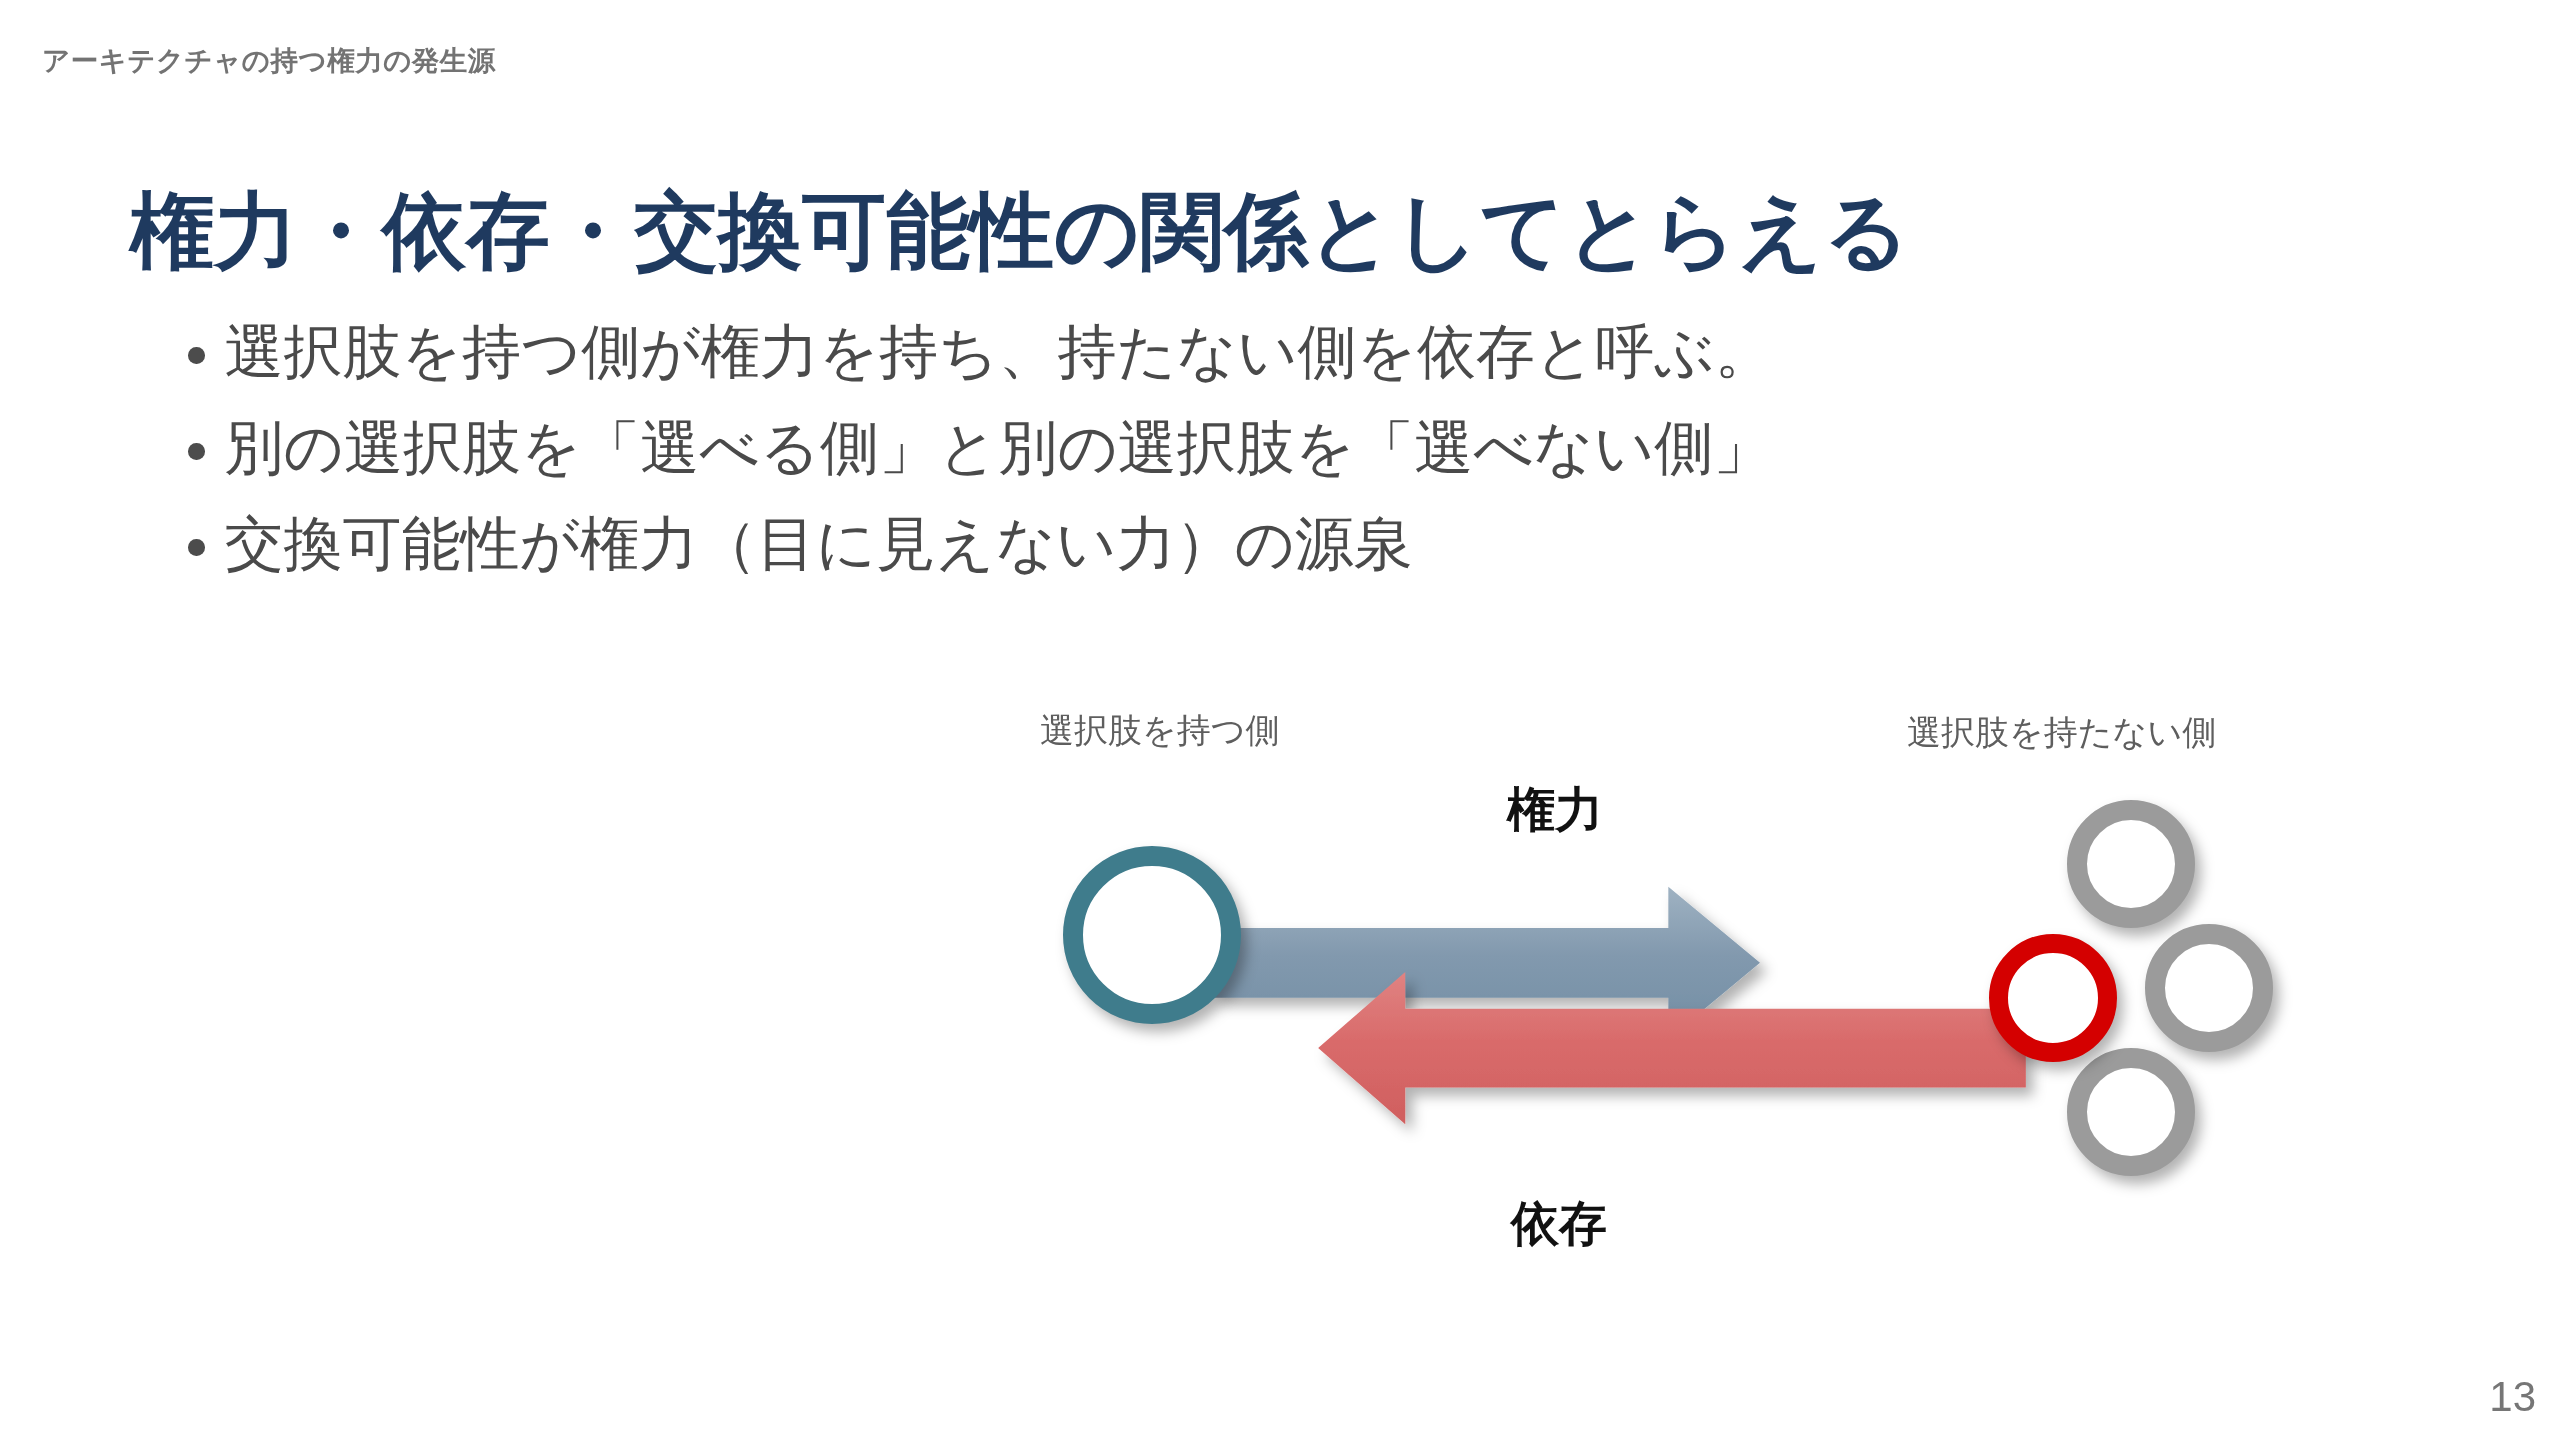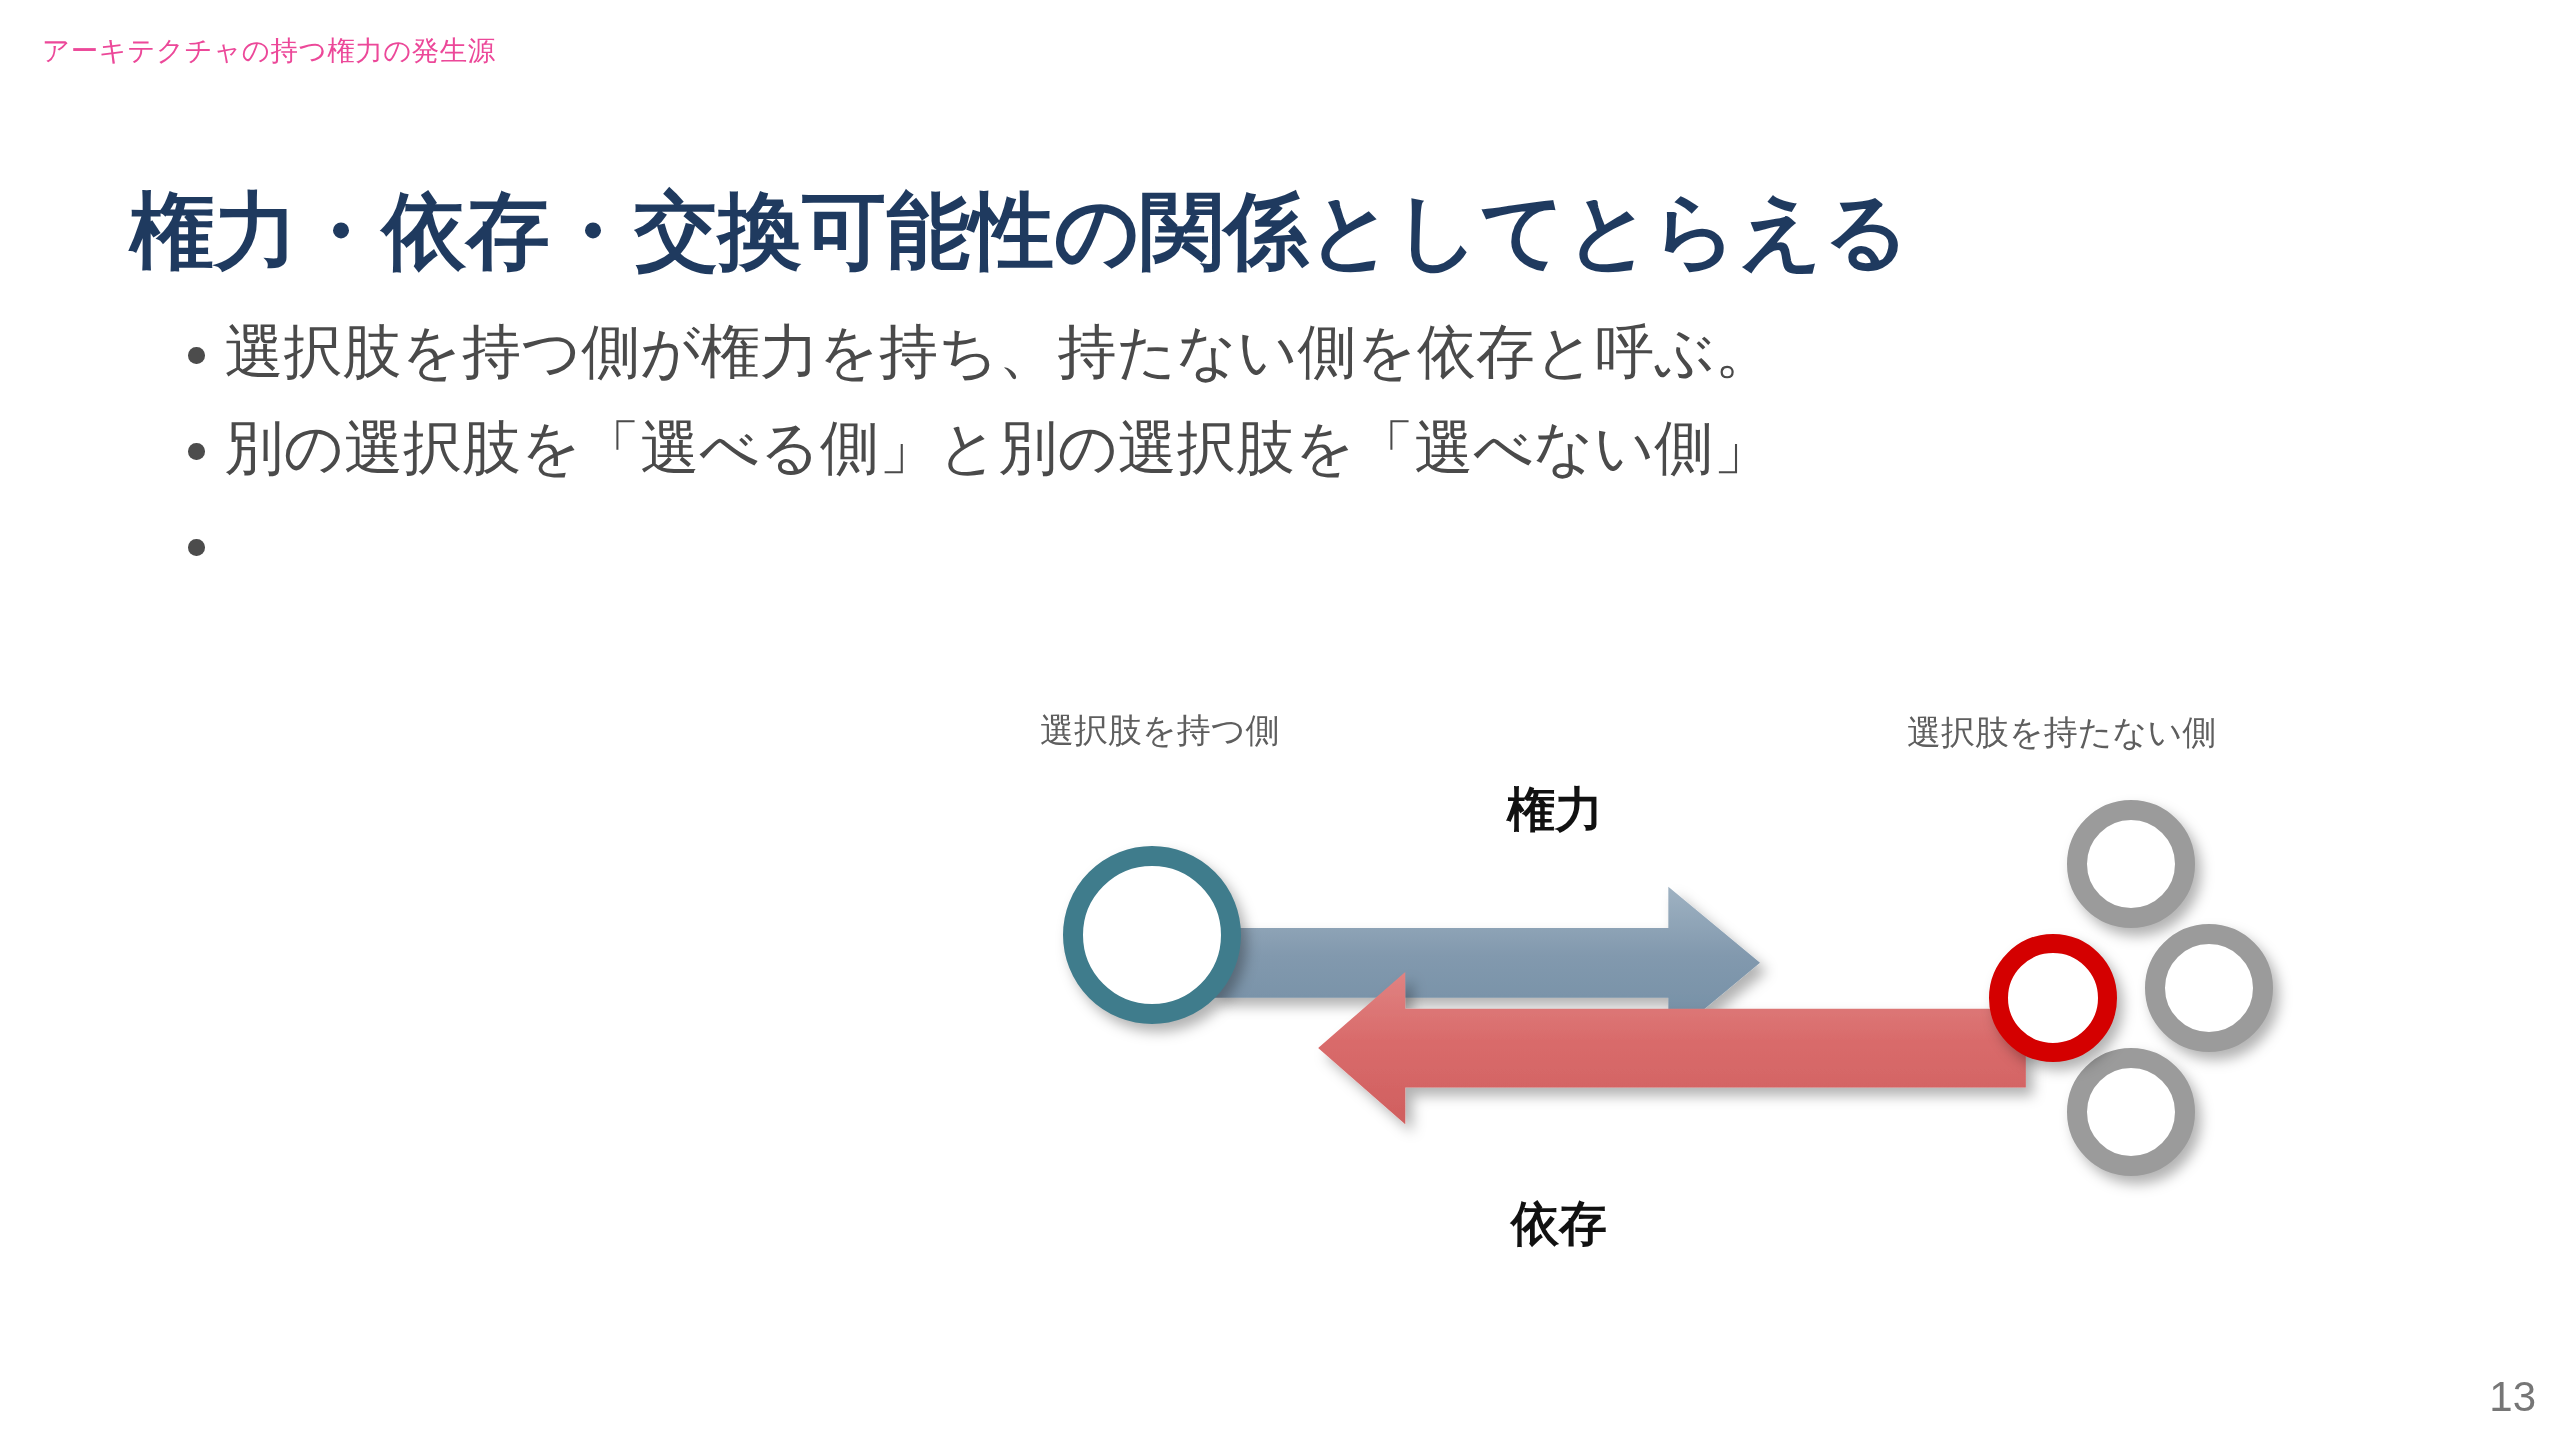--- a/index.html
+++ b/index.html
@@ -19,26 +19,26 @@
   .slide {
     position: absolute;
     inset: 0;
     background: #ffffff;
   }
 
   
   .kicker {
     position: absolute;
     left: 42px;
-    top: 33px;
+    top: 43px;
     font-size: 27.5px;
-    color: #ec4899;
+    color: #737373;
     letter-spacing: 0.5px;
     white-space: nowrap;
-    font-weight: 400;
+    font-weight: 700;
   }
 
   
   .slide-title {
     position: absolute;
     left: 130px;
     top: 128px;
     font-size: 84px;
     line-height: 1.12;
     font-weight: 700;
@@ -163,20 +163,21 @@
     <div class="bullet-row">
       <span class="bullet-dot"></span>
       <span class="bullet-text">選択肢を持つ側が権力を持ち、持たない側を依存と呼ぶ。</span>
     </div>
     <div class="bullet-row">
       <span class="bullet-dot"></span>
       <span class="bullet-text">別の選択肢を「選べる側」と別の選択肢を「選べない側」</span>
     </div>
     <div class="bullet-row">
       <span class="bullet-dot"></span>
+      <span class="bullet-text">交換可能性が権力（目に見えない力）の源泉</span>
     </div>
   </div>
 
   <div class="diagram">
 
     <div class="side-label left">選択肢を持つ側</div>
 
     <div class="side-label right">選択肢を持たない側</div>
 
     <svg class="arrow-layer" viewBox="0 0 1560 720">

